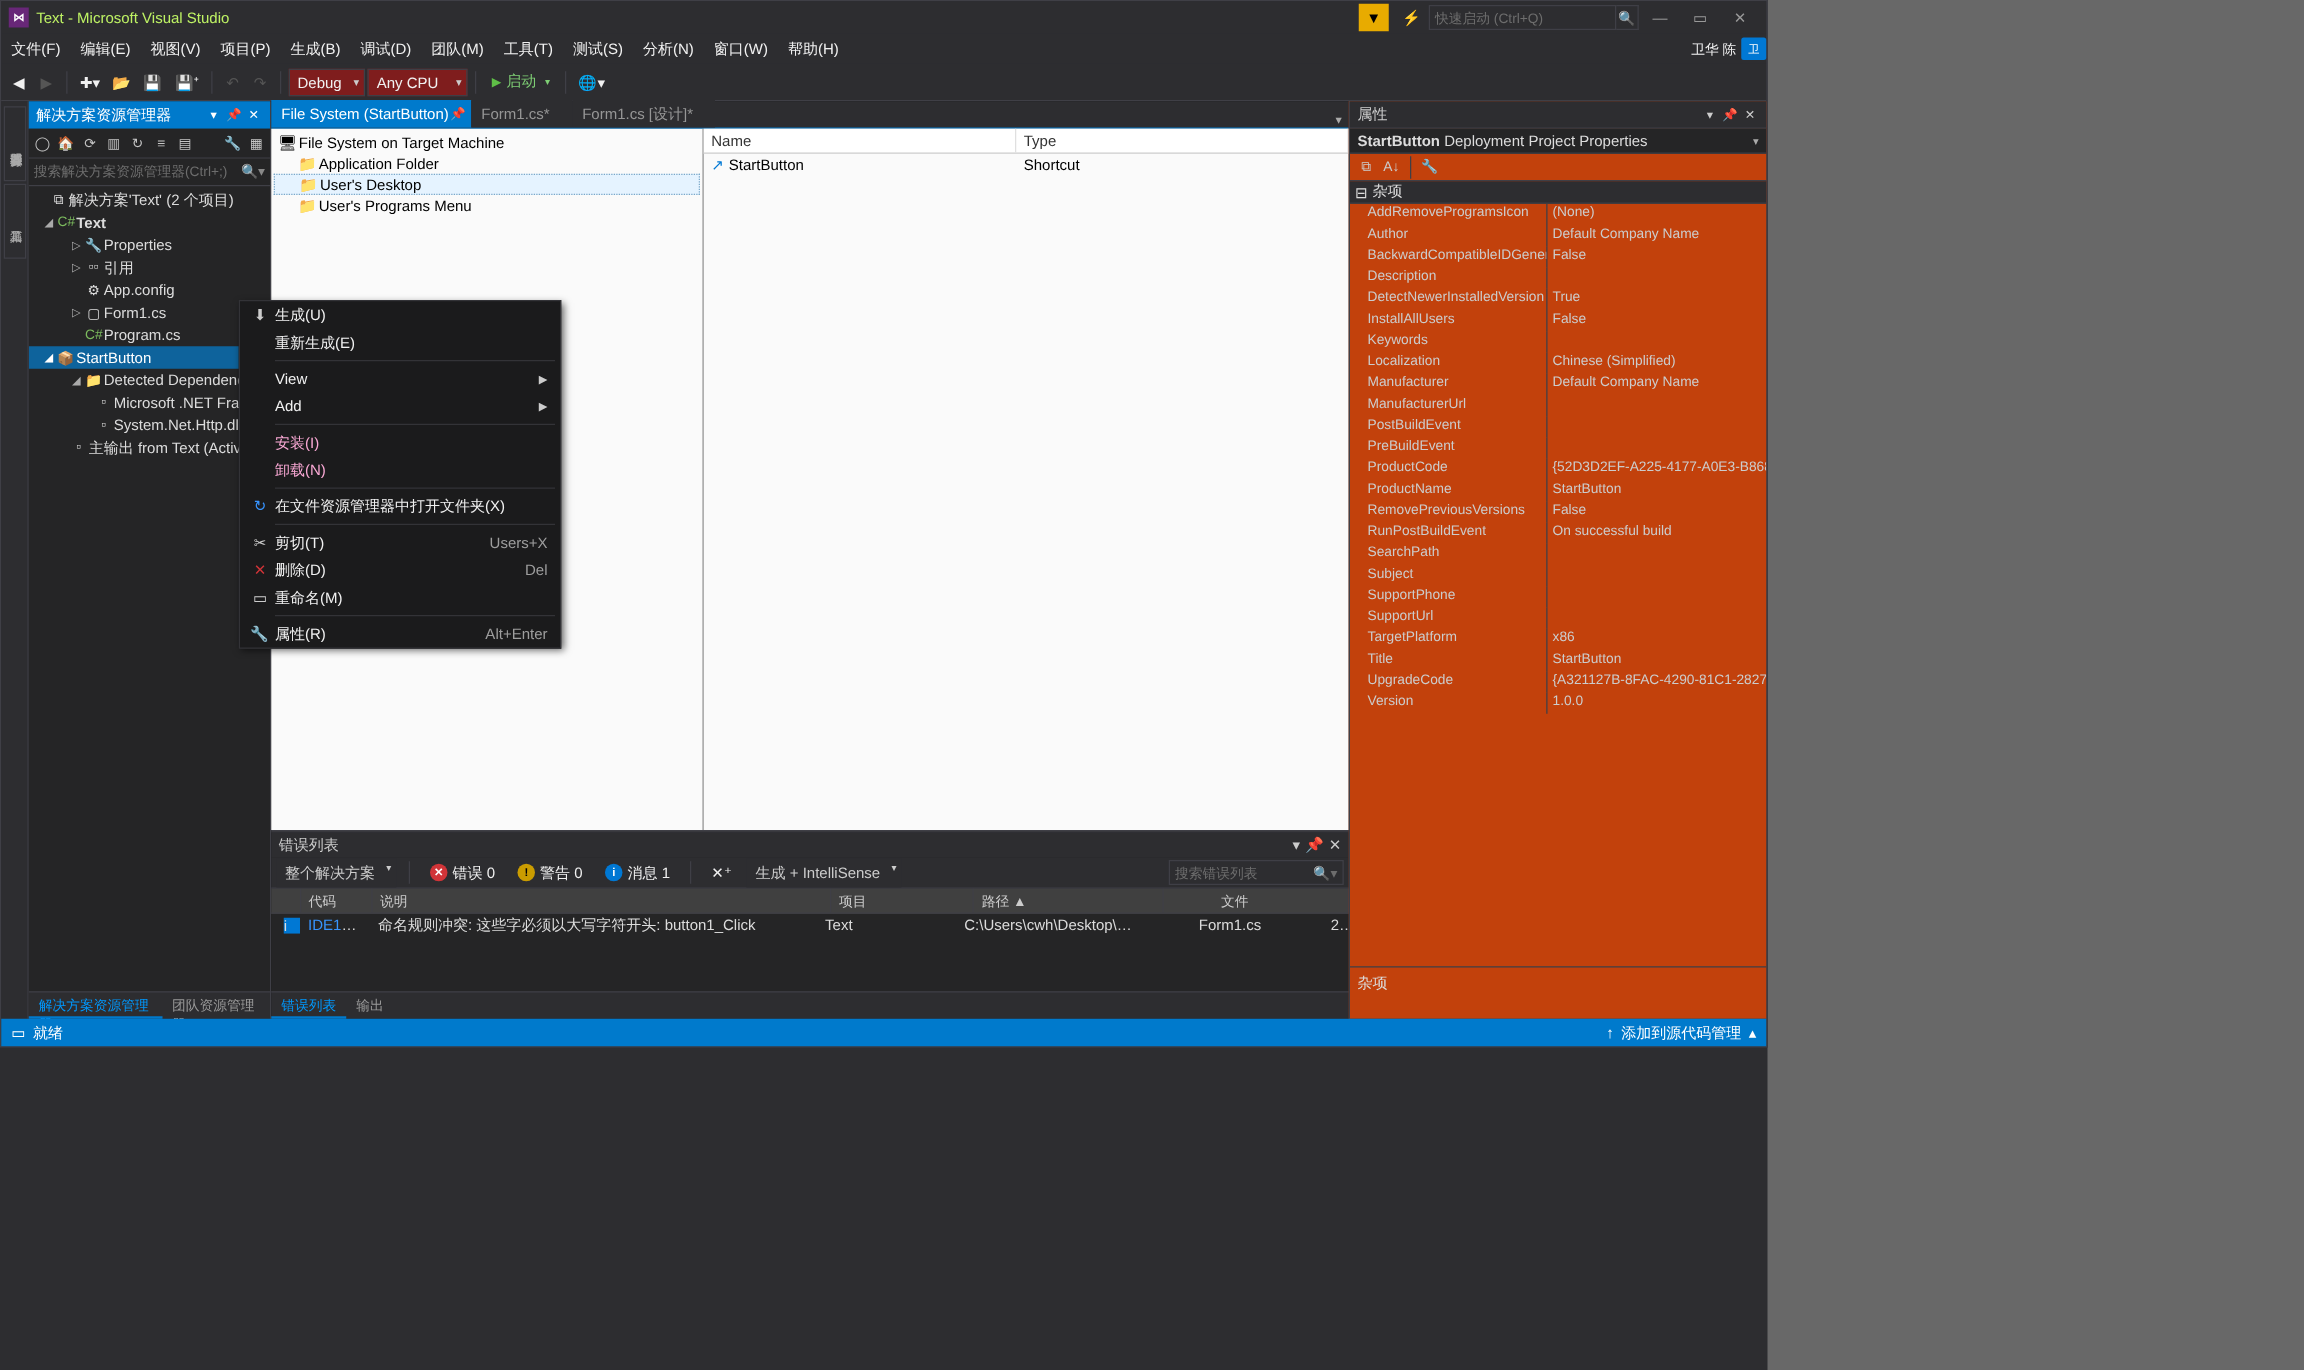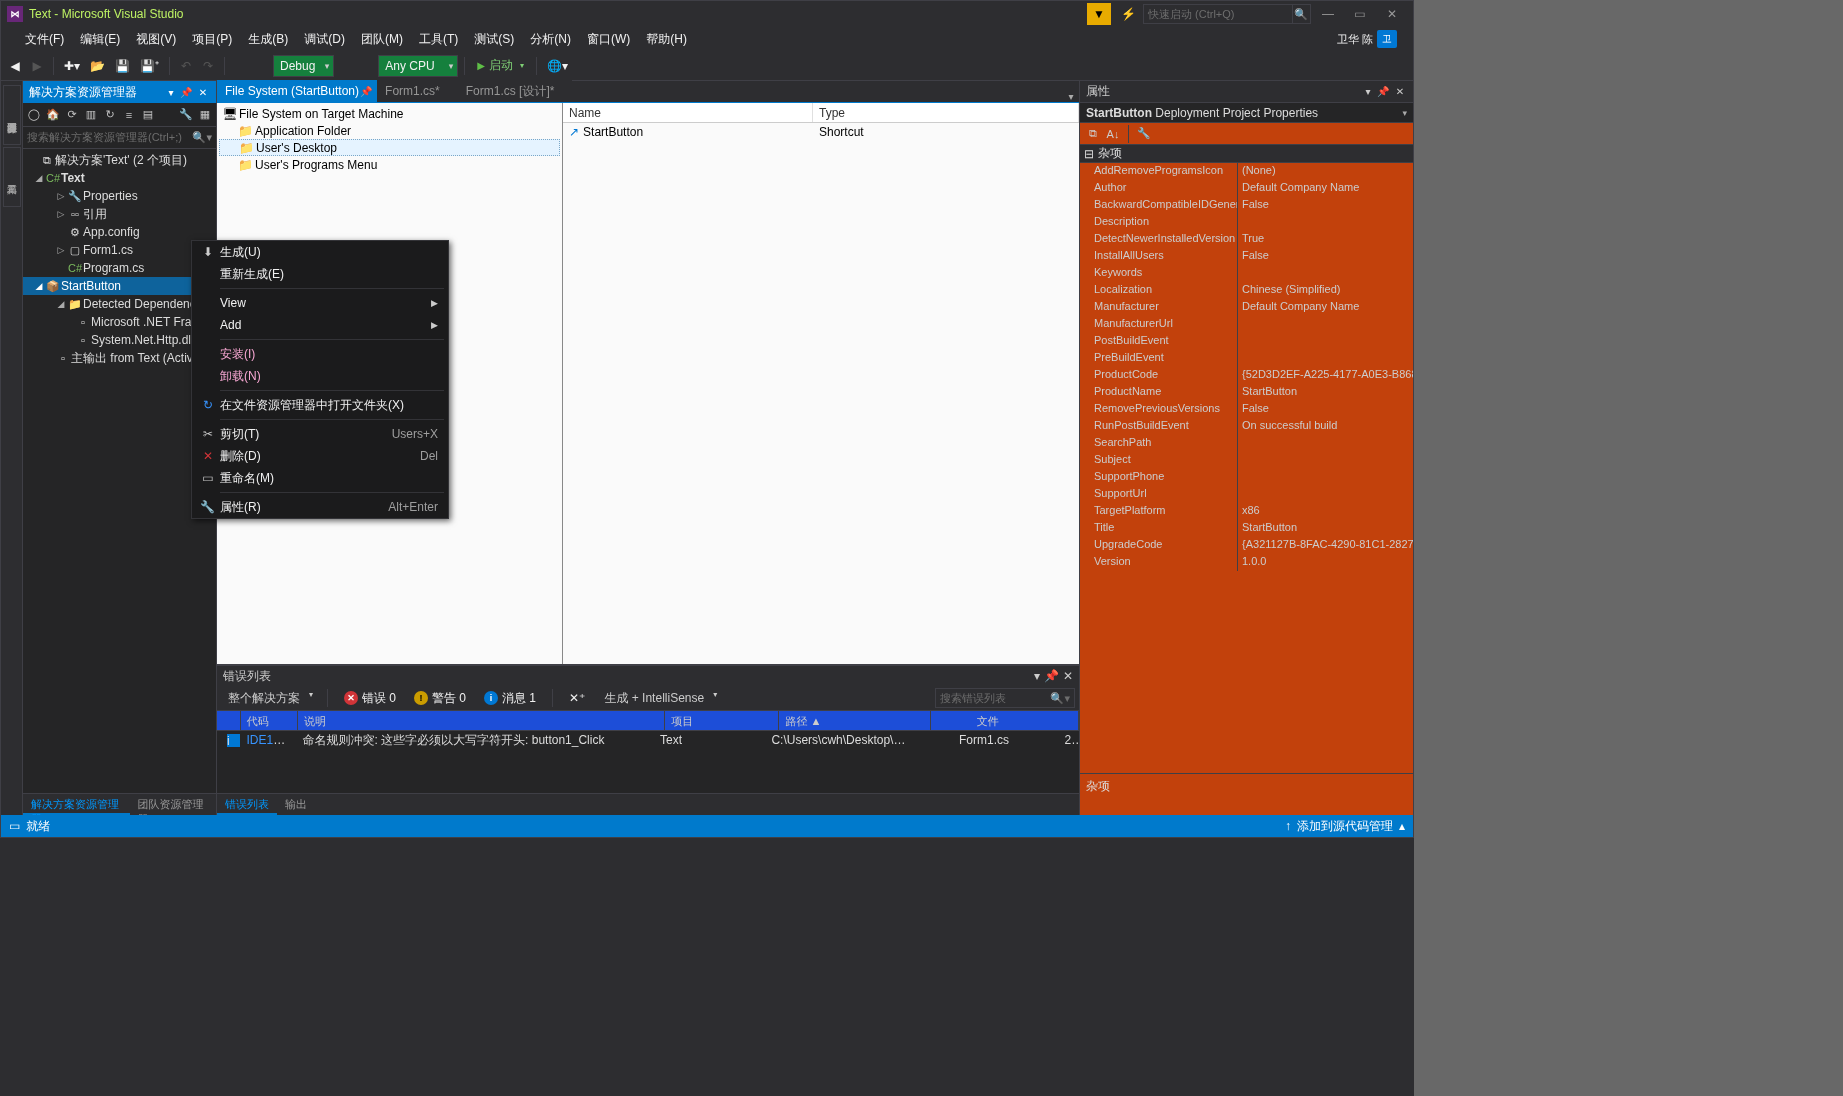--- a/index.html
+++ b/index.html
@@ -11,32 +11,32 @@
 .titlebar { height: 26px; background: #2d2d30; display: flex; align-items: center; padding: 0 6px; color: #999; }
 .titlebar .vs-icon { width: 16px; height: 16px; background: #682778; margin-right: 6px; color: #fff; display: flex; align-items: center; justify-content: center; font-size: 9px; font-weight: bold; }
 .titlebar .title { flex: 0 0 auto; color: #bef264; font-size: 12px; }
 .titlebar .spacer { flex: 1; }
 .titlebar .notify-icon { width: 24px; height: 22px; background: #e8ab00; color: #000; display: flex; align-items: center; justify-content: center; margin-right: 4px; }
 .titlebar .light-icon { width: 20px; height: 20px; color: #aaa; margin: 0 4px; display: flex; align-items: center; justify-content: center; }
 .titlebar .search { width: 150px; height: 20px; background: transparent; border: 1px solid #3f3f46; color: #6d6d6d; padding: 0 4px; font-size: 11px; display: flex; align-items: center; }
 .titlebar .win-btn { width: 30px; height: 22px; color: #999; display: flex; align-items: center; justify-content: center; margin-left: 2px; }
 
 
-.menubar { height: 24px; background: #2d2d30; display: flex; padding: 0 16px; align-items: center; }
+.menubar { height: 24px; background: #2d2d30; display: flex; padding: 0 0; align-items: center; }
 .menubar .menu-item { padding: 3px 8px; color: #f1f1f1; font-size: 12px; }
 .menubar .right { margin-left: auto; display: flex; align-items: center; gap: 4px; }
 .menubar .user { color: #f1f1f1; font-size: 11px; }
 .menubar .avatar { width: 20px; height: 18px; background: #0078d4; color: #fff; font-size: 9px; display: flex; align-items: center; justify-content: center; border-radius: 2px; }
 
 
 .toolbar { height: 30px; background: #2d2d30; border-bottom: 1px solid #3f3f46; display: flex; align-items: center; padding: 0 4px; gap: 2px; }
 .tb-btn { height: 22px; min-width: 20px; padding: 0 4px; color: #f1f1f1; display: flex; align-items: center; justify-content: center; font-size: 12px; }
 .tb-btn.disabled { color: #555; }
 .tb-sep { width: 1px; height: 18px; background: #3f3f46; margin: 0 4px; }
-.tb-select { height: 22px; background: #15803d; border: 1px solid #3f3f46; color: #f1f1f1; padding: 0 18px 0 6px; position: relative; min-width: 50px; font-size: 12px; display:flex; align-items:center;margin-left:42px;}
+.tb-select { height: 22px; background: #7f1d1d; border: 1px solid #3f3f46; color: #f1f1f1; padding: 0 18px 0 6px; position: relative; min-width: 50px; font-size: 12px; display:flex; align-items:center;}
 .tb-select::after { content:"▾"; position:absolute; right:4px; color:#ccc; font-size:9px;}
 .tb-start { height: 22px; color: #7ece74; display: flex; align-items: center; gap: 4px; padding: 0 6px; }
 .tb-start .tri { color: #5fbf47; font-size: 10px;}
 
 .body { flex: 1; display: flex; min-height: 0; }
 
 
 .left-rail { width: 22px; background: #2d2d30; border-right: 1px solid #3f3f46; display: flex; flex-direction: column; align-items: center; padding-top: 4px; gap: 2px; }
 .left-rail .rail-item { width: 18px; height: 60px; writing-mode: vertical-rl; text-orientation: mixed; font-size: 10px; color: #aaa; background: #2d2d30; border: 1px solid #3f3f46; display:flex; align-items:center; justify-content:center; padding:4px 0;}
 
@@ -84,21 +84,21 @@
 .err-panel { height: 150px; background: #252526; display: flex; flex-direction: column; border-top:1px solid #3f3f46;}
 .err-header { height: 20px; background: #2d2d30; color: #ccc; display: flex; align-items: center; padding: 0 6px; font-size: 12px; }
 .err-header .ph-actions { margin-left: auto; display:flex; gap:4px;}
 .err-toolbar { height: 25px; background: #2d2d30; border-bottom: 1px solid #3f3f46; display: flex; align-items: center; padding: 0 4px; gap: 6px; font-size: 12px; }
 .err-filter { padding: 2px 16px 2px 6px; background: #2d2d30; border:1px solid transparent; position:relative; color:#ccc;}
 .err-filter::after{content:"▾"; position:absolute; right:3px; font-size:8px;}
 .err-badge { display:flex; align-items:center; gap:4px; padding:2px 6px; }
 .err-badge .circ { width:14px; height:14px; border-radius:50%; display:flex; align-items:center; justify-content:center; font-size:9px; font-weight:bold; color:#fff;}
 .circ.red{background:#d13438;} .circ.yellow{background:#ca9c00; color:#000;} .circ.blue{background:#0078d4;}
 .err-search { margin-left: auto; width: 140px; height: 20px; border: 1px solid #3f3f46; color: #6d6d6d; padding: 0 4px; display:flex; align-items:center; font-size:11px;}
-.err-cols { height: 20px; background: #1d4ed8; border-bottom: 1px solid #3f3f46; display: flex; font-size: 11px; color: #ccc; }
+.err-cols { height: 20px; background: #404040; border-bottom: 1px solid #3f3f46; display: flex; font-size: 11px; color: #ccc; }
 .err-cols .ec { padding: 3px 6px; border-right: 1px solid #3f3f46; }
 .err-rows { flex: 1; overflow: auto; }
 .err-row { display: flex; height: 18px; align-items: center; font-size: 12px; color: #dcdcdc; }
 .err-row .ec { padding: 0 6px; overflow:hidden; white-space:nowrap; text-overflow:ellipsis;}
 .ec-icon{width:24px;} .ec-code{width:58px;} .ec-desc{width:374px;} .ec-proj{width:116px;} .ec-path{width:154px;} .ec-file{width:110px;margin-left:40px;}
 .ec-code a { color:#3794ff; }
 .err-bottom-tabs { height: 22px; display:flex; background:#2d2d30; border-top:1px solid #3f3f46;}
 .err-bottom-tabs .bt { padding: 3px 8px; font-size:11px; color:#999;}
 .err-bottom-tabs .bt.active { color:#0097fb; border-bottom:2px solid #007acc;}
 

